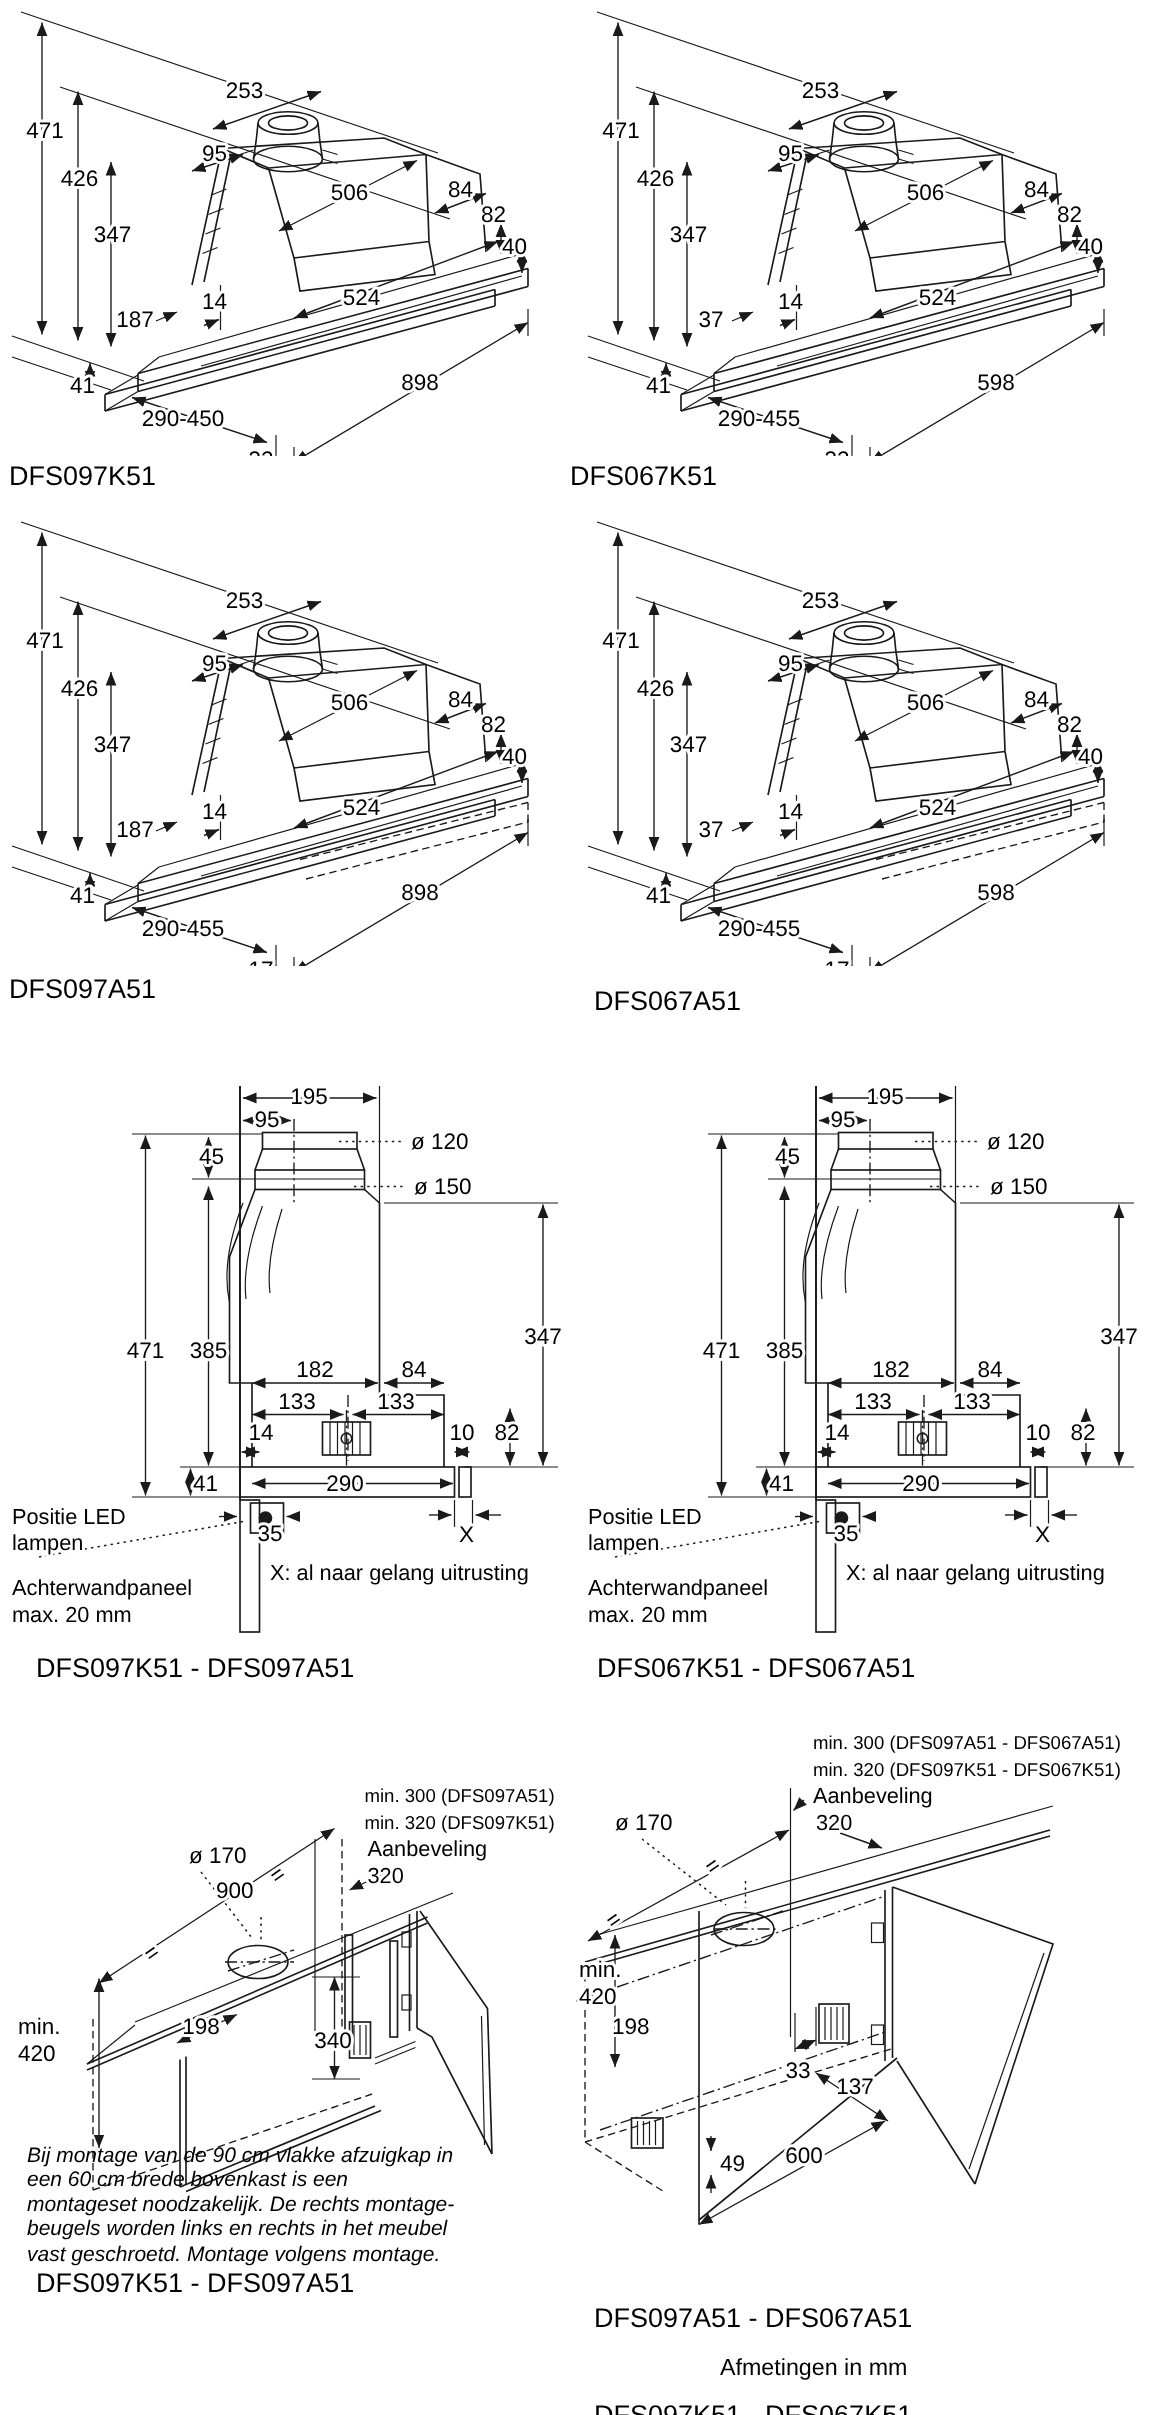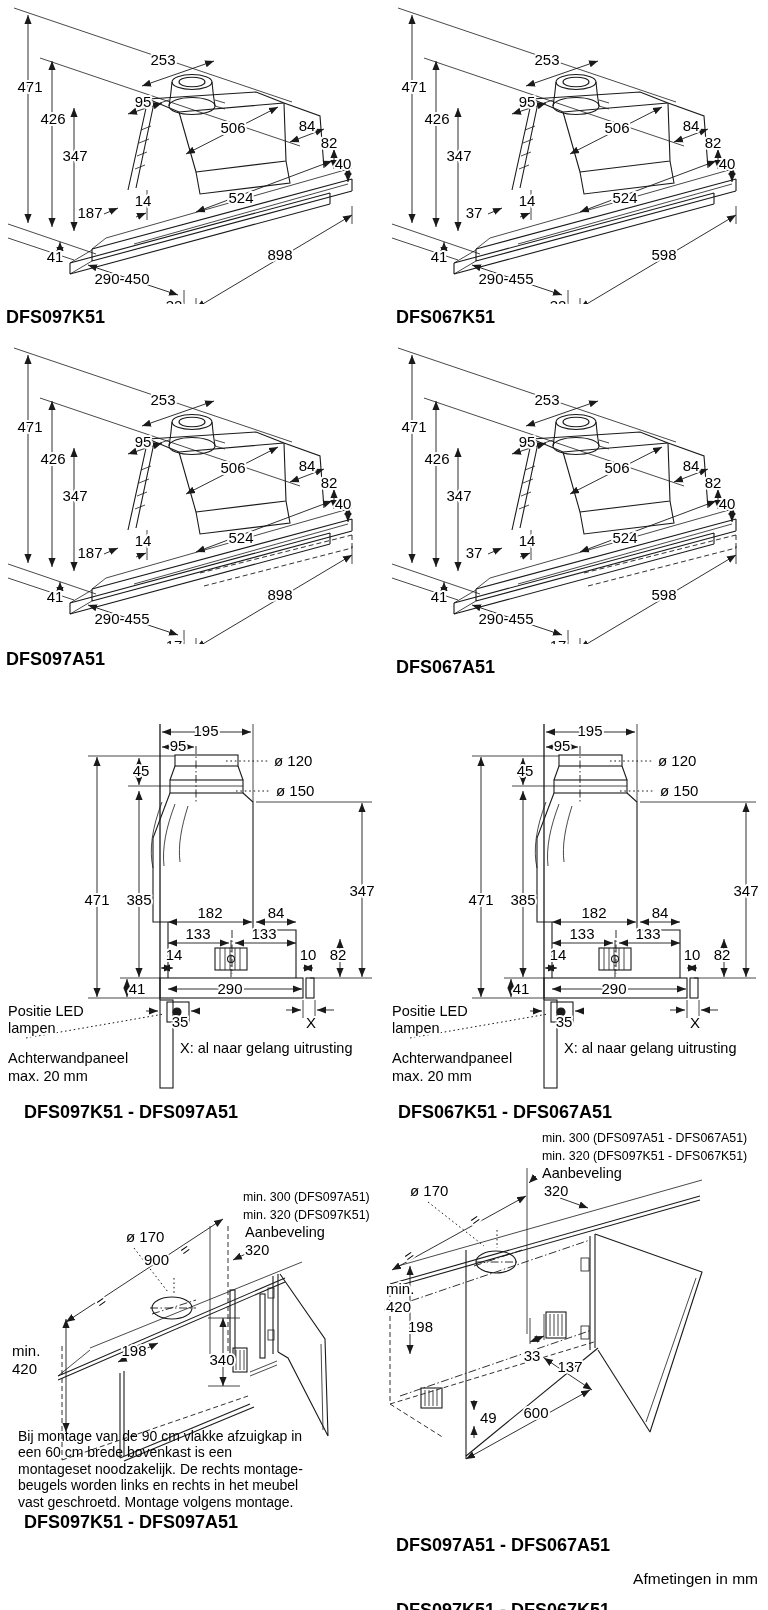--- a/index.html
+++ b/index.html
@@ -13,23 +13,23 @@
   svg .de{stroke-width:0.9;marker-end:url(#ar);}
   svg .dash{stroke-dasharray:5 3;stroke-width:0.9;}
   svg .dashdot{stroke-dasharray:8 2.5 1.5 2.5;stroke-width:0.9;}
   svg .dot{stroke-dasharray:1.6 2.8;stroke-width:1;}
   #ar path{fill:#1a1a1a;stroke:none;}
   svg text{stroke:none;fill:#000;font-family:"Liberation Sans",sans-serif;font-size:15px;
            text-anchor:middle;paint-order:stroke;stroke:#fff;stroke-width:4px;stroke-linejoin:round;}
   svg text.st{text-anchor:start;}
   svg text.sm{font-size:12.4px;}
   svg text.md{font-size:14.5px;}
-  .cap{position:absolute;font-weight:bold;font-size:18px;white-space:nowrap;}
-  .para{position:absolute;font-size:14px;line-height:16.4px;white-space:nowrap;}
-  .footer{position:absolute;left:508px;top:1570px;width:250px;text-align:right;font-size:15.5px;}
+  .cap{position:absolute;font-weight:normal;font-size:18px;white-space:nowrap;}
+  .para{position:absolute;font-size:14px;line-height:16.4px;white-space:nowrap;font-style:italic;}
+  .footer{position:absolute;left:480px;top:1570px;width:250px;font-size:15.5px;}
 </style>
 </head>
 <body>
 
 <div class="page">
 
 <svg width="0" height="0" style="position:absolute" aria-hidden="true">
 <defs>
 <marker id="ar" viewBox="0 0 10 10" refX="10" refY="5" markerUnits="userSpaceOnUse" markerWidth="9" markerHeight="9" orient="auto-start-reverse">
           <path d="M0,1 L10,5 L0,9 z"></path>
@@ -177,21 +177,21 @@
   <text x="241" y="201">524</text>
   <text x="143" y="204">14</text>
   <text x="90" y="216">37</text>
   <text x="55" y="260">41</text>
   <text x="122" y="282">290-455</text>
   <text x="174" y="309">32</text>
   <text x="280" y="258">598</text>
 </svg>
 </div>
 <div class="cap" style="left:6px;top:307px">DFS097K51</div>
-<div class="cap" style="left:396px;top:307px">DFS067K51</div>
+<div class="cap" style="left:380px;top:307px">DFS067K51</div>
 
 <div class="panel" style="left:0;top:342px">
 <svg width="384" height="302" viewBox="0 0 384 302">
   <use href="#hood"></use>
         <use href="#hoodDash"></use>
   <text x="30" y="90">471</text>
   <text x="53" y="122">426</text>
   <text x="75" y="159">347</text>
   <text x="163" y="63">253</text>
   <text x="143" y="105">95</text>
@@ -341,21 +341,21 @@
   <text class="st" x="144" y="101">900</text>
   <text transform="rotate(-35 188 90)" x="188" y="90">=</text>
   <text transform="rotate(-35 104 142)" x="104" y="142">=</text>
   <text x="134" y="192">198</text>
   <text x="222" y="201">340</text>
   <text class="st" x="12" y="192">min.</text>
   <text class="st" x="12" y="210">420</text>
 </svg>
 </div>
 
-<div class="panel" style="left:384px;top:1104px">
+<div class="panel" style="left:384px;top:1128px">
 <svg width="384" height="362" viewBox="0 0 384 362">
   <g>
     <line x1="6" y1="180" x2="316" y2="92"></line>
     <line x1="6" y1="184" x2="316" y2="96"></line>
     <line class="t" x1="14" y1="162" x2="318" y2="76"></line>
     <line class="d2" x1="8" y1="166" x2="142" y2="92"></line>
     <line class="t" x1="143" y1="64" x2="143" y2="230"></line>
     <line class="de" x1="152" y1="72" x2="145" y2="79"></line>
     <line class="de" x1="176" y1="94" x2="204" y2="104"></line>
     <ellipse cx="112" cy="158" rx="20" ry="11"></ellipse>

